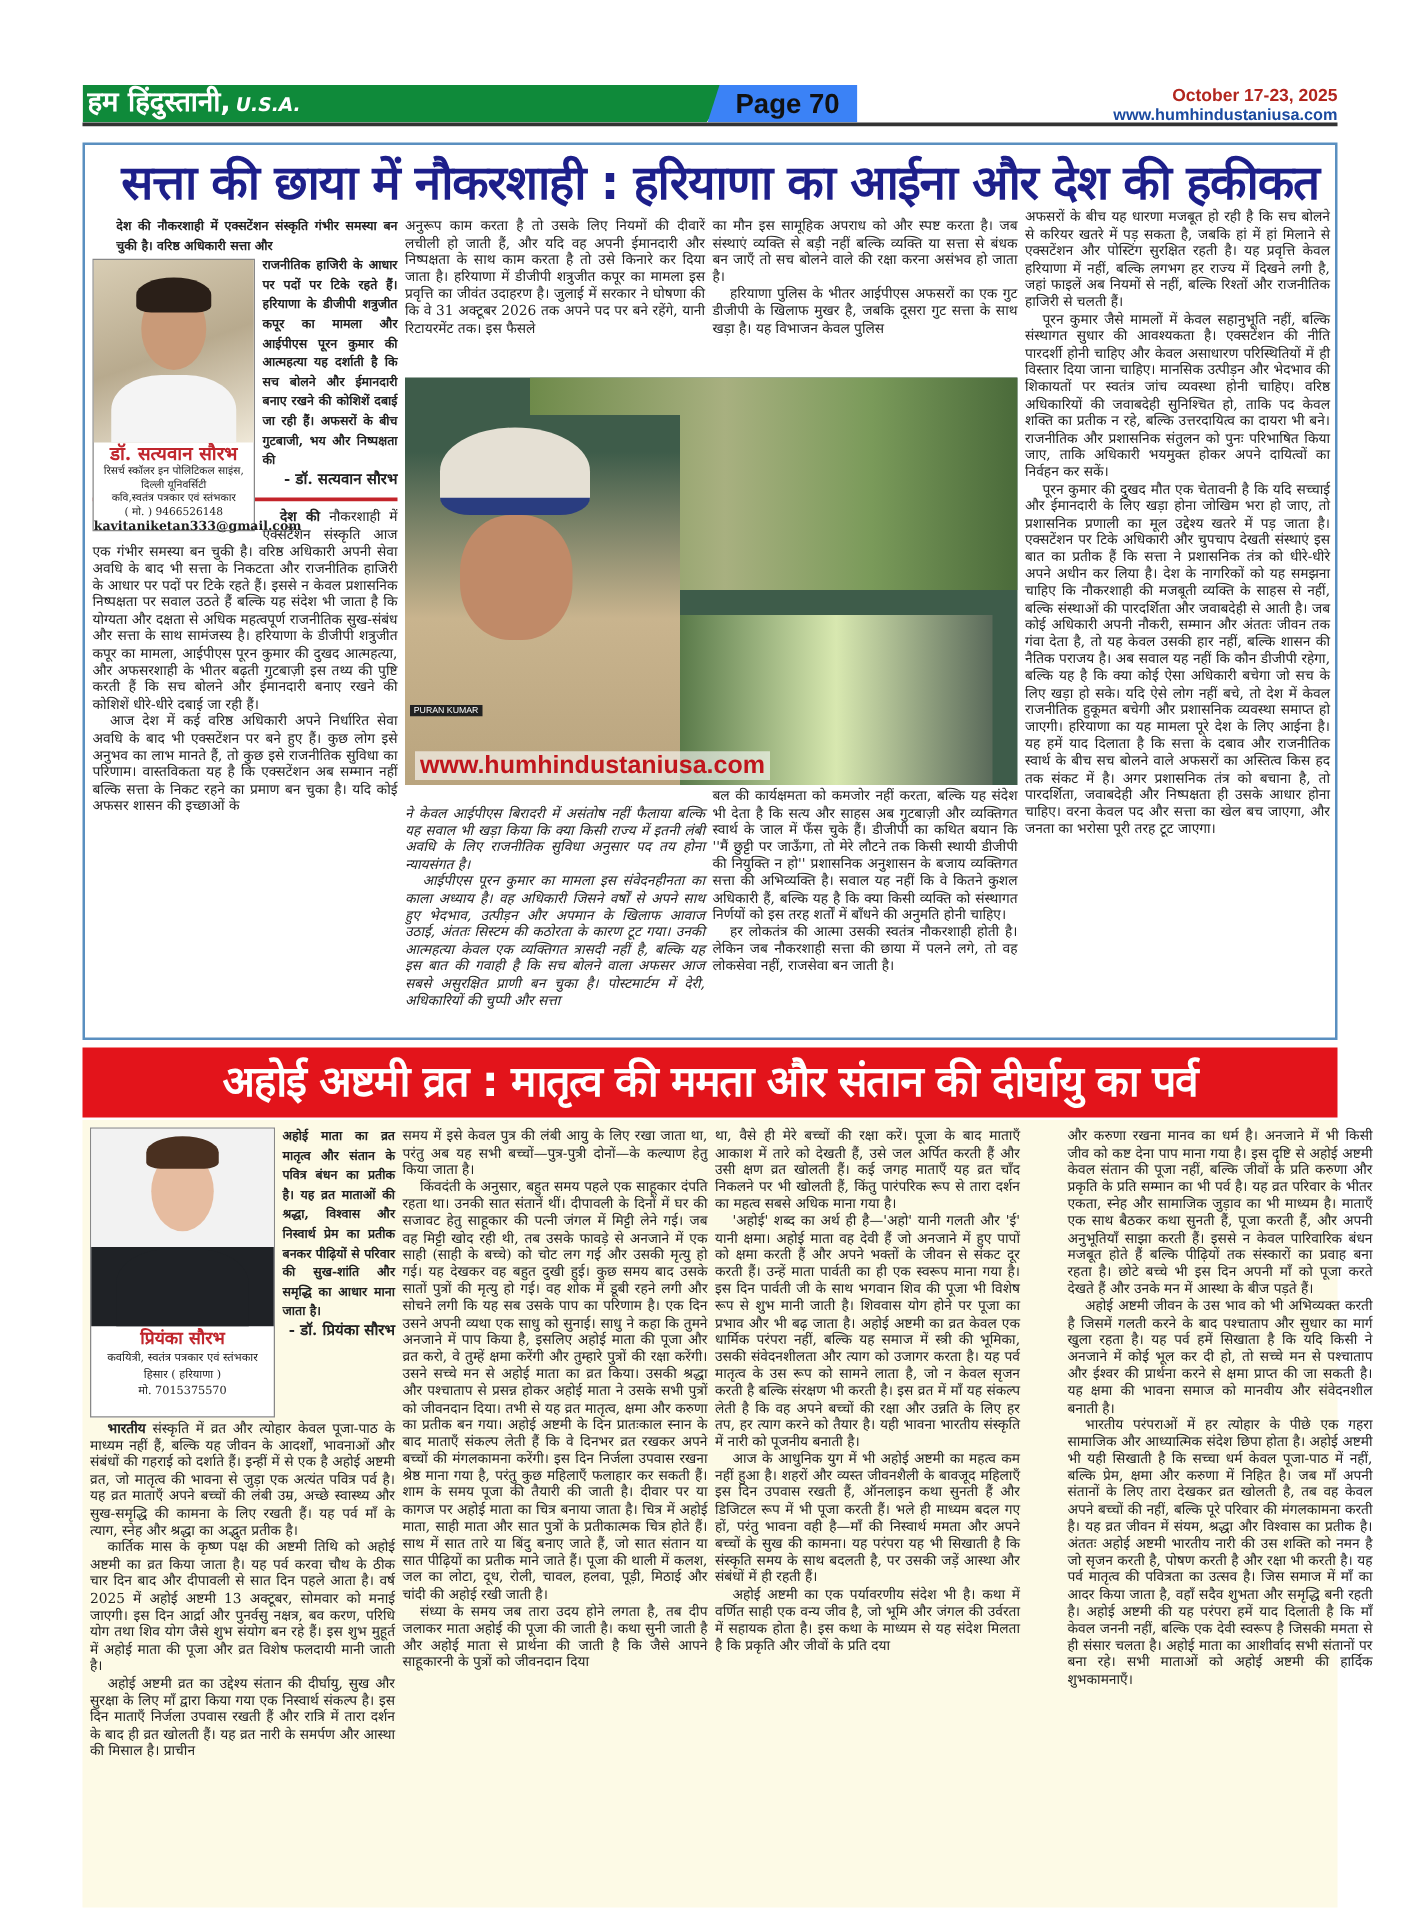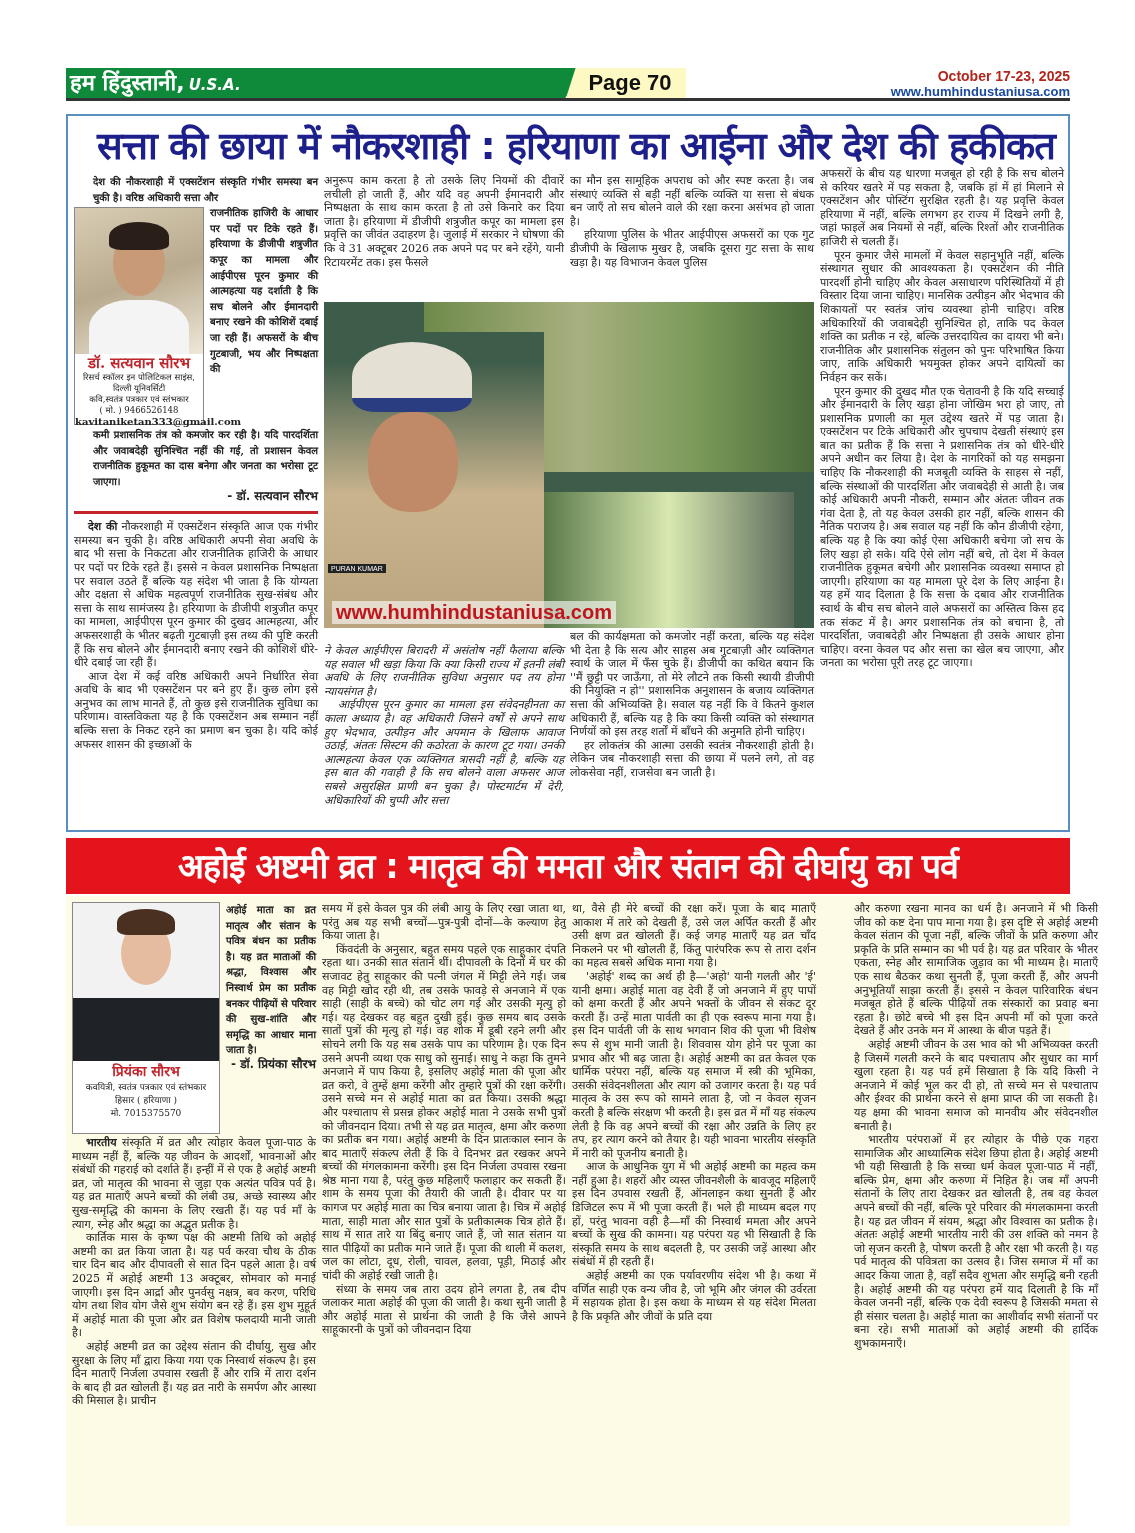--- a/index.html
+++ b/index.html
@@ -1,21 +1,21 @@
 <!DOCTYPE html>
 <html><head>
 <meta charset="utf-8">
 <style>
   * { box-sizing: border-box; margin: 0; padding: 0; }
   body { width: 1135px; height: 1533px; background: #ffffff; font-family: "DejaVu Serif", serif; color: #222; position: relative; overflow: hidden; }
   .masthead { position: absolute; left: 66px; top: 68px; width: 1004px; height: 32px; }
   .mh-green { position: absolute; left: 0; top: 0; width: 520px; height: 30px; background: #0f8a3a; clip-path: polygon(0 0, 100% 0, 96% 100%, 0 100%); }
   .mh-title { position: absolute; left: 4px; top: 1px; color: #fff; font-family: "DejaVu Sans", sans-serif; font-weight: bold; font-size: 22px; line-height: 28px; }
   .mh-title i { font-size: 15px; font-style: italic; margin-left: 4px; }
-  .mh-page { position: absolute; left: 500px; top: 0; width: 120px; height: 30px; background: #fef9c3; clip-path: polygon(8% 0, 100% 0, 100% 100%, 0 100%); font-family: "Liberation Sans", sans-serif; font-weight: bold; font-size: 22px; color: #111; text-align: center; line-height: 30px; padding-left: 8px; }
+  .mh-page { position: absolute; left: 500px; top: 0; width: 120px; height: 30px; background: #3b82f6; clip-path: polygon(8% 0, 100% 0, 100% 100%, 0 100%); font-family: "Liberation Sans", sans-serif; font-weight: bold; font-size: 22px; color: #111; text-align: center; line-height: 30px; padding-left: 8px; }
   .mh-date { position: absolute; right: 0; top: 0; color: #b2261e; font-family: "Liberation Sans", sans-serif; font-weight: bold; font-size: 14px; }
   .mh-url { position: absolute; right: 0; top: 16px; color: #1a4aa0; font-family: "Liberation Sans", sans-serif; font-weight: bold; font-size: 13px; }
   .mh-rule { position: absolute; left: 0; top: 30px; width: 1004px; height: 3px; background: #333; }
 
   .article1 { position: absolute; left: 66px; top: 114px; width: 1004px; height: 718px; border: 2px solid #5a8fc0; }
   .headline1 { height: 60px; text-align: center; color: #1d1f8a; font-family: "DejaVu Sans", sans-serif; font-weight: bold; font-size: 38px; line-height: 60px; letter-spacing: -1px; padding-left: 16px; }
   .col { position: absolute; font-size: 11px; line-height: 13.6px; text-align: justify; color: #222; }
   .col p { text-indent: 14px; margin-bottom: 0; }
   .bold { font-weight: bold; }
   .a1c1 { left: 6px; top: 58px; width: 244px; }
@@ -84,21 +84,20 @@
           <div class="face"></div>
           <div class="hair"></div>
       </div>
       <div class="author-name">डॉ. सत्यवान सौरभ</div>
       <div class="author-meta">रिसर्च स्कॉलर इन पोलिटिकल साइंस, दिल्ली यूनिवर्सिटी</div>
       <div class="author-meta">कवि,स्वतंत्र पत्रकार एवं स्तंभकार</div>
       <div class="author-meta">( मो. ) 9466526148</div>
       <div class="author-email">kavitaniketan333@gmail.com</div>
     </div>
     <div class="pull-text">राजनीतिक हाजिरी के आधार पर पदों पर टिके रहते हैं। हरियाणा के डीजीपी शत्रुजीत कपूर का मामला और आईपीएस पूरन कुमार की आत्महत्या यह दर्शाती है कि सच बोलने और ईमानदारी बनाए रखने की कोशिशें दबाई जा रही हैं। अफसरों के बीच गुटबाजी, भय और निष्पक्षता की</div>
-    <div class="pull-text" style="clear:both">कमी प्रशासनिक तंत्र को कमजोर कर रही है। यदि पारदर्शिता और जवाबदेही सुनिश्चित नहीं की गई, तो प्रशासन केवल राजनीतिक हुकूमत का दास बनेगा और जनता का भरोसा टूट जाएगा।</div>
     <div class="sig">- डॉ. सत्यवान सौरभ</div>
     <div class="red-rule"></div>
     <p><span class="bold">देश की</span> <span>नौकरशाही में एक्सटेंशन संस्कृति आज एक गंभीर समस्या बन चुकी है। वरिष्ठ अधिकारी अपनी सेवा अवधि के बाद भी सत्ता के निकटता और राजनीतिक हाजिरी के आधार पर पदों पर टिके रहते हैं। इससे न केवल प्रशासनिक निष्पक्षता पर सवाल उठते हैं बल्कि यह संदेश भी जाता है कि योग्यता और दक्षता से अधिक महत्वपूर्ण राजनीतिक सुख-संबंध और सत्ता के साथ सामंजस्य है। हरियाणा के डीजीपी शत्रुजीत कपूर का मामला, आईपीएस पूरन कुमार की दुखद आत्महत्या, और अफसरशाही के भीतर बढ़ती गुटबाज़ी इस तथ्य की पुष्टि करती हैं कि सच बोलने और ईमानदारी बनाए रखने की कोशिशें धीरे-धीरे दबाई जा रही हैं।</span></p>
     <p>आज देश में कई वरिष्ठ अधिकारी अपने निर्धारित सेवा अवधि के बाद भी एक्सटेंशन पर बने हुए हैं। कुछ लोग इसे अनुभव का लाभ मानते हैं, तो कुछ इसे राजनीतिक सुविधा का परिणाम। वास्तविकता यह है कि एक्सटेंशन अब सम्मान नहीं बल्कि सत्ता के निकट रहने का प्रमाण बन चुका है। यदि कोई अफसर शासन की इच्छाओं के</p>
   </div>
 
   <div class="col a1c2">
     <p style="text-indent:0">अनुरूप काम करता है तो उसके लिए नियमों की दीवारें लचीली हो जाती हैं, और यदि वह अपनी ईमानदारी और निष्पक्षता के साथ काम करता है तो उसे किनारे कर दिया जाता है। हरियाणा में डीजीपी शत्रुजीत कपूर का मामला इस प्रवृत्ति का जीवंत उदाहरण है। जुलाई में सरकार ने घोषणा की कि वे 31 अक्टूबर 2026 तक अपने पद पर बने रहेंगे, यानी रिटायरमेंट तक। इस फैसले</p>
   </div>
 

